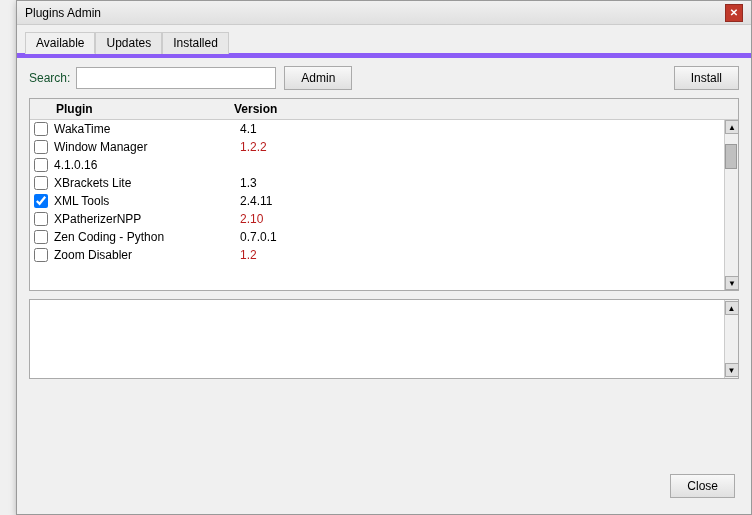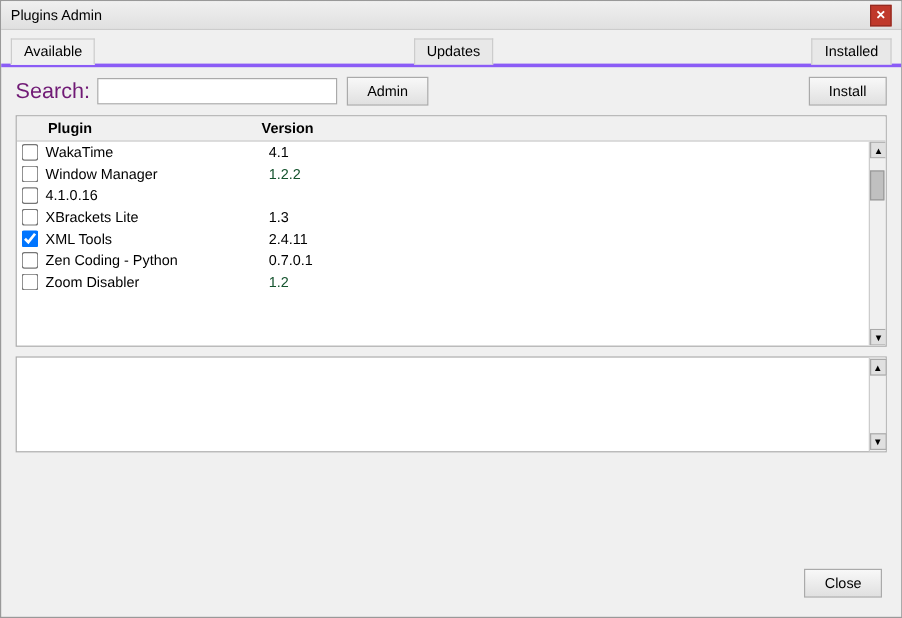--- a/index.html
+++ b/index.html
@@ -16,20 +16,21 @@
     }
     .dialog {
       width: 752px;
       height: 515px;
       background: #f0f0f0;
       border: 1px solid #999;
       box-shadow: 2px 2px 8px rgba(0,0,0,0.4);
       display: flex;
       flex-direction: column;
       position: relative;
+      margin-left: 16px;
     }
     .title-bar {
       background: linear-gradient(to bottom, #f0f0f0, #e0e0e0);
       border-bottom: 1px solid #ccc;
       padding: 4px 8px;
       display: flex;
       align-items: center;
       justify-content: space-between;
       height: 24px;
     }
@@ -48,43 +49,42 @@
       cursor: pointer;
       display: flex;
       align-items: center;
       justify-content: center;
       font-weight: bold;
     }
     .tabs-bar {
       display: flex;
       padding: 6px 8px 0 8px;
       background: #f0f0f0;
-      border-bottom: 3px solid #8b5cf6;
+      border-bottom: 5px solid #8b5cf6;
       gap: 0;
-      justify-content: space-between;
     }
     .tab {
       padding: 3px 10px;
       border: 1px solid #ccc;
       border-bottom: none;
       background: #e8e8e8;
       cursor: pointer;
       font-size: 12px;
       color: #000;
       position: relative;
       bottom: -1px;
     }
     .tab.active {
       background: #f0f0f0;
       border-bottom: 1px solid #f0f0f0;
       z-index: 1;
     }
     .search-label {
-      font-size: 18px;
-      color: #701a75;
+      font-size: 12px;
+      color: #14532d;
     }
     .search-input {
       width: 200px;
       height: 22px;
       border: 1px solid #aaa;
       background: white;
       padding: 2px 4px;
       font-size: 12px;
       outline: none;
     }
@@ -139,21 +139,21 @@
     }
     .plugin-checkbox {
       width: 14px;
       height: 14px;
       margin-right: 6px;
       cursor: pointer;
       flex-shrink: 0;
     }
     .plugin-name { width: 186px; }
     .plugin-version { }
-    .version-blue { color: #14532d; }
+    .version-blue { color: #b91c1c; }
     .version-black { color: #000000; }
     .description-container {
       margin: 8px 12px 0 12px;
       border: 1px solid #aaa;
       background: white;
       height: 80px;
       position: relative;
     }
     .desc-scrollbar {
       position: absolute;
@@ -270,20 +270,25 @@
           </div>
           <div class="plugin-item">
             <input type="checkbox" class="plugin-checkbox" style="">
             <span class="plugin-name">XBrackets Lite</span>
             <span class="plugin-version version-black">1.3</span>
           </div>
           <div class="plugin-item">
             <input type="checkbox" class="plugin-checkbox" checked="" style="">
             <span class="plugin-name">XML Tools</span>
             <span class="plugin-version version-black">2.4.11</span>
+          </div>
+          <div class="plugin-item">
+            <input type="checkbox" class="plugin-checkbox" style="">
+            <span class="plugin-name">XPatherizerNPP</span>
+            <span class="plugin-version version-blue">2.10</span>
           </div>
           <div class="plugin-item">
             <input type="checkbox" class="plugin-checkbox" style="">
             <span class="plugin-name">Zen Coding - Python</span>
             <span class="plugin-version version-black">0.7.0.1</span>
           </div>
           <div class="plugin-item">
             <input type="checkbox" class="plugin-checkbox" style="">
             <span class="plugin-name">Zoom Disabler</span>
             <span class="plugin-version version-blue">1.2</span>

